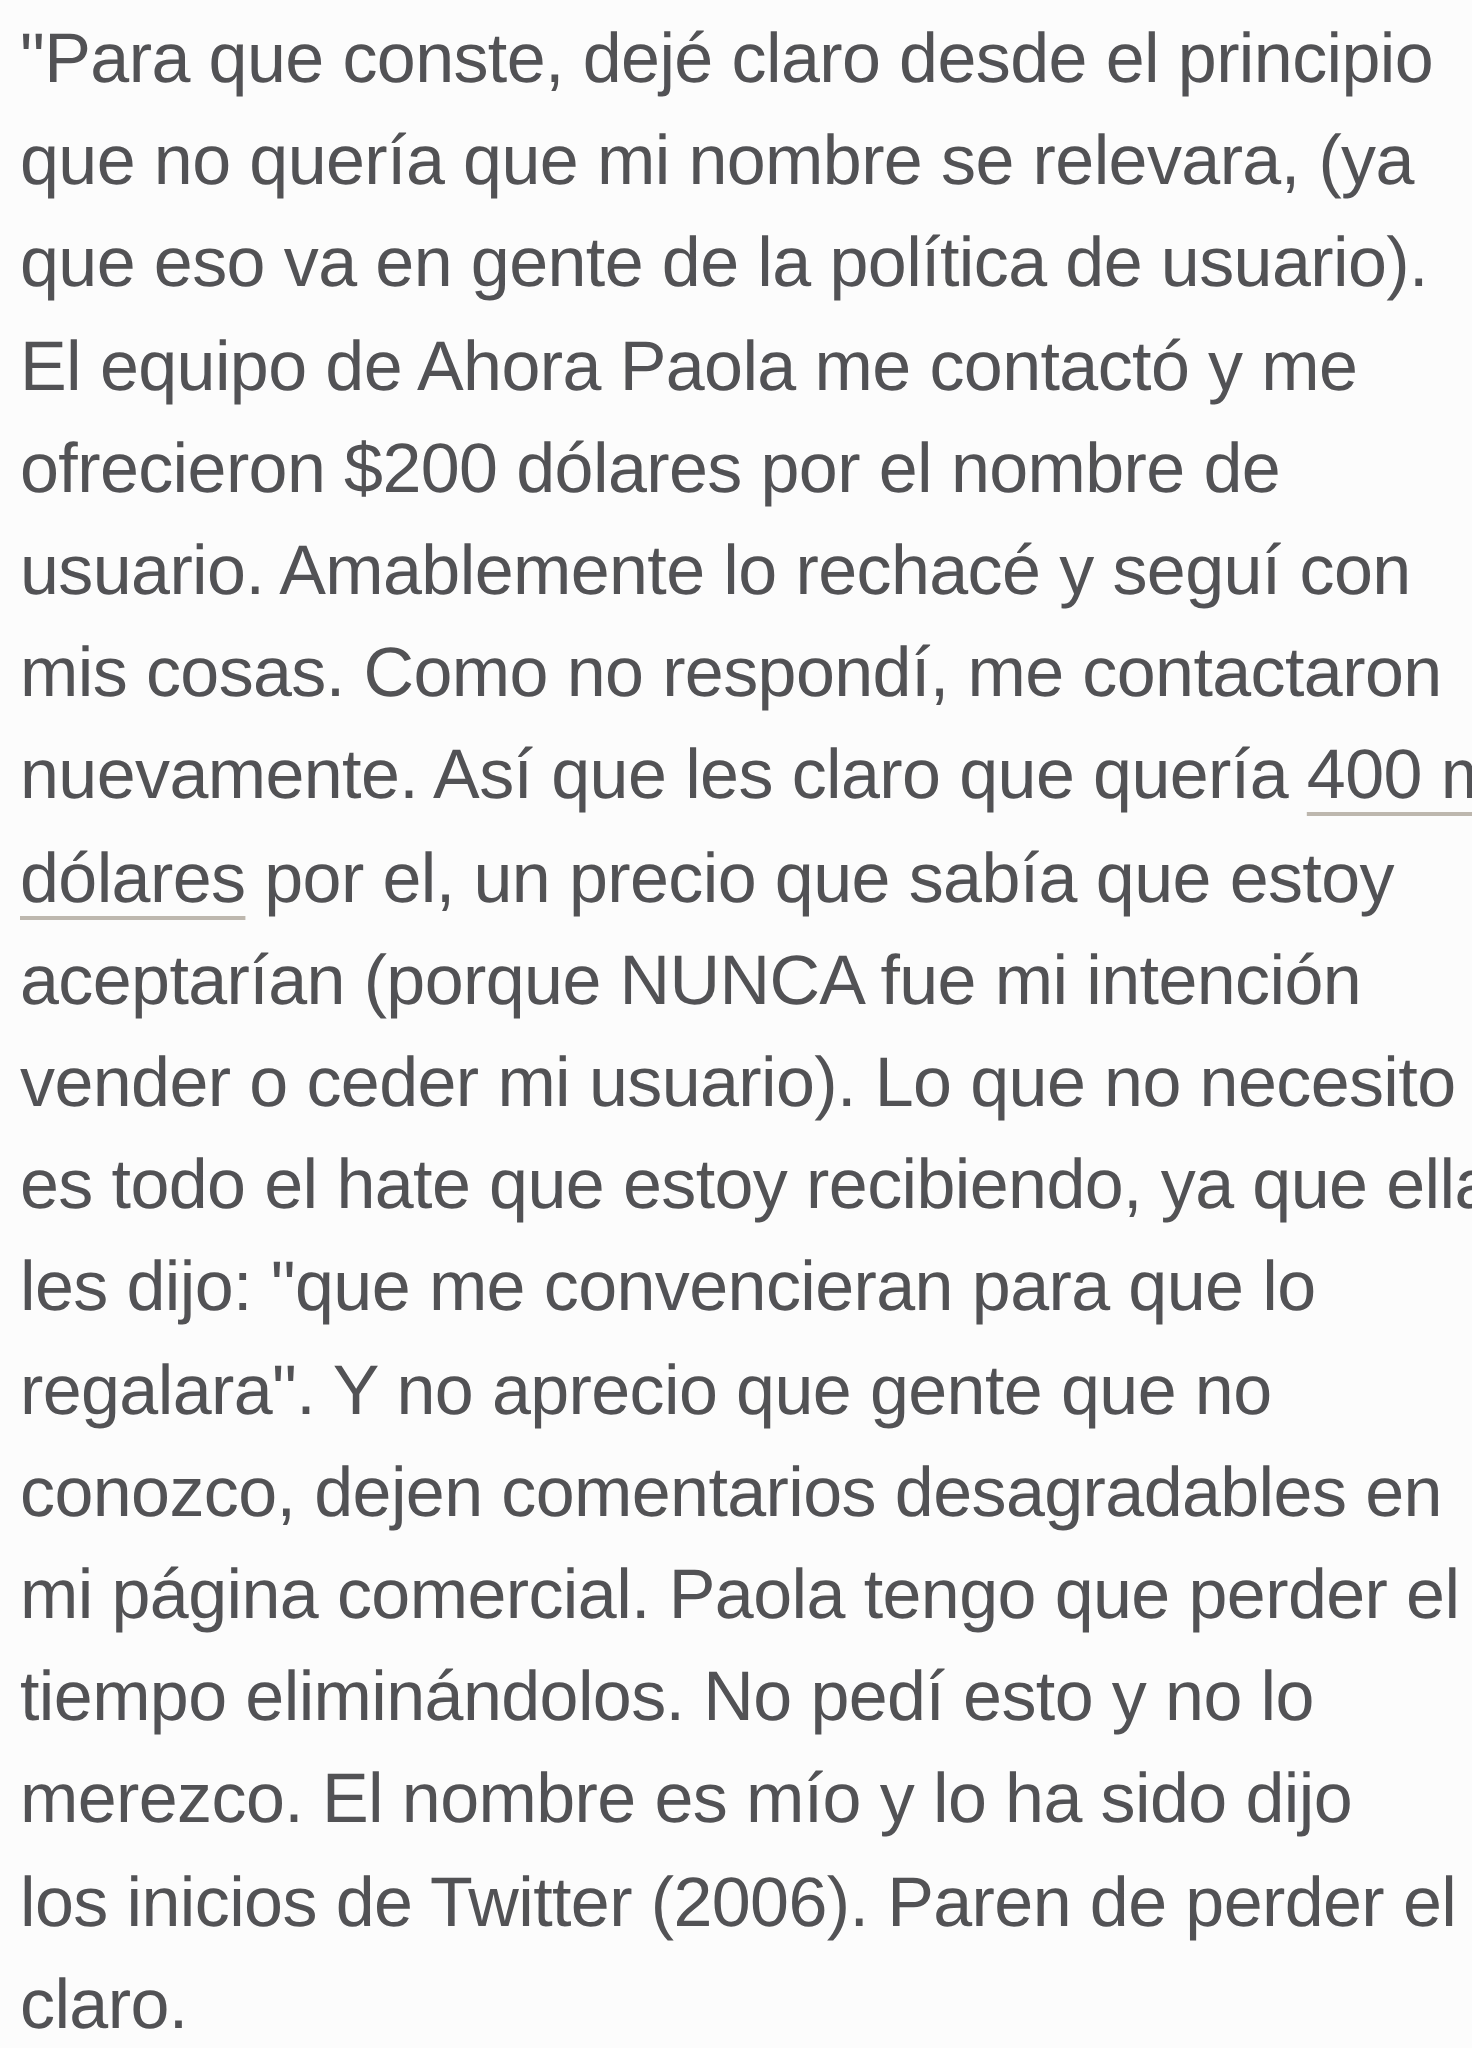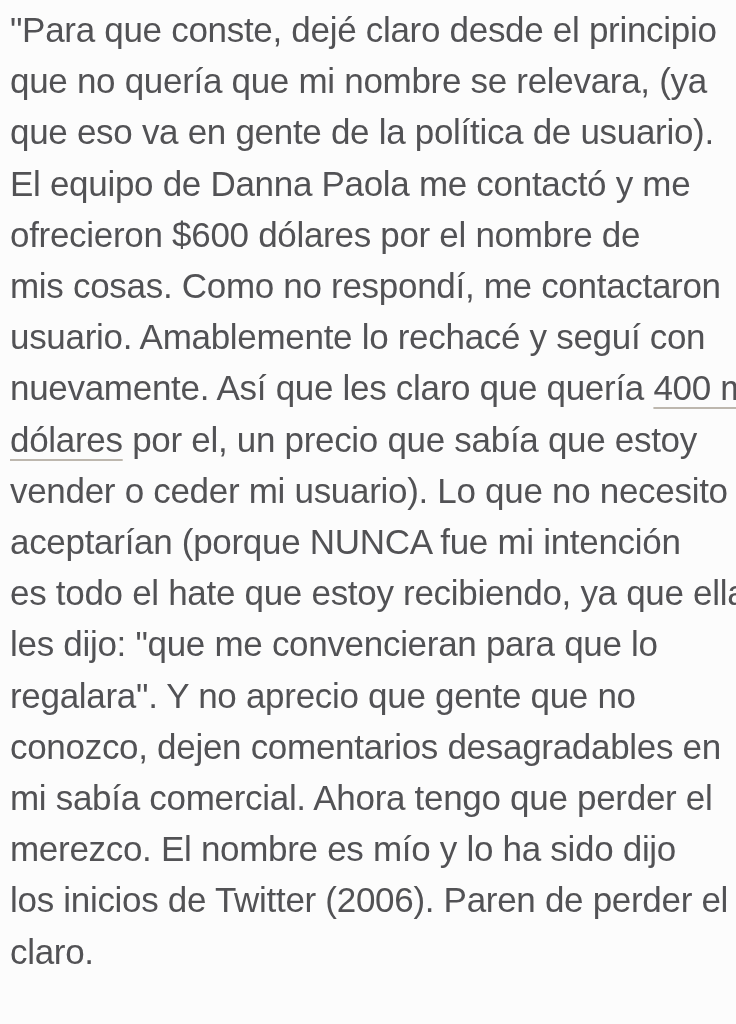--- a/index.html
+++ b/index.html
@@ -32,29 +32,30 @@
     text-decoration-color: var(--underline-color, #bdb7ae);
   }
 </style>
 </head>
 <body style="background: rgb(252, 252, 252);">
 
 <div class="text-block" style="color: rgb(82, 82, 85);">
     <div class="line"><span class="seg">"Para que conste, dejé claro desde el principio</span></div>
     <div class="line"><span class="seg">que no quería que mi nombre se relevara, (ya</span></div>
     <div class="line"><span class="seg">que eso va en gente de la política de usuario).</span></div>
-    <div class="line"><span class="seg">El equipo de Danna Paola me contactó y me</span></div>
-    <div class="line"><span class="seg">ofrecieron $600 dólares por el nombre de</span></div>
+    <div class="line"><span class="seg">El equipo de Ahora Paola me contactó y me</span></div>
+    <div class="line"><span class="seg">ofrecieron $200 dólares por el nombre de</span></div>
+    <div class="line"><span class="seg">usuario. Amablemente lo rechacé y seguí con</span></div>
     <div class="line"><span class="seg">mis cosas. Como no respondí, me contactaron</span></div>
-    <div class="line"><span class="seg">usuario. Amablemente lo rechacé y seguí con</span></div>
     <div class="line"><span class="seg">nuevamente. Así que les claro que quería </span><span class="seg u">400 mil</span></div>
     <div class="line"><span class="seg u">dólares</span><span class="seg"> por el, un precio que sabía que estoy</span></div>
+    <div class="line"><span class="seg">aceptarían (porque NUNCA fue mi intención</span></div>
     <div class="line"><span class="seg">vender o ceder mi usuario). Lo que no necesito</span></div>
-    <div class="line"><span class="seg">aceptarían (porque NUNCA fue mi intención</span></div>
     <div class="line"><span class="seg">es todo el hate que estoy recibiendo, ya que ella</span></div>
     <div class="line"><span class="seg">les dijo: "que me convencieran para que lo</span></div>
     <div class="line"><span class="seg">regalara". Y no aprecio que gente que no</span></div>
     <div class="line"><span class="seg">conozco, dejen comentarios desagradables en</span></div>
-    <div class="line"><span class="seg">mi sabía comercial. Ahora tengo que perder el</span></div>
+    <div class="line"><span class="seg">mi página comercial. Paola tengo que perder el</span></div>
+    <div class="line"><span class="seg">tiempo eliminándolos. No pedí esto y no lo</span></div>
     <div class="line"><span class="seg">merezco. El nombre es mío y lo ha sido dijo</span></div>
     <div class="line"><span class="seg">los inicios de Twitter (2006). Paren de perder el</span></div>
     <div class="line"><span class="seg">claro.</span></div>
   </div>
 
 </body></html>

